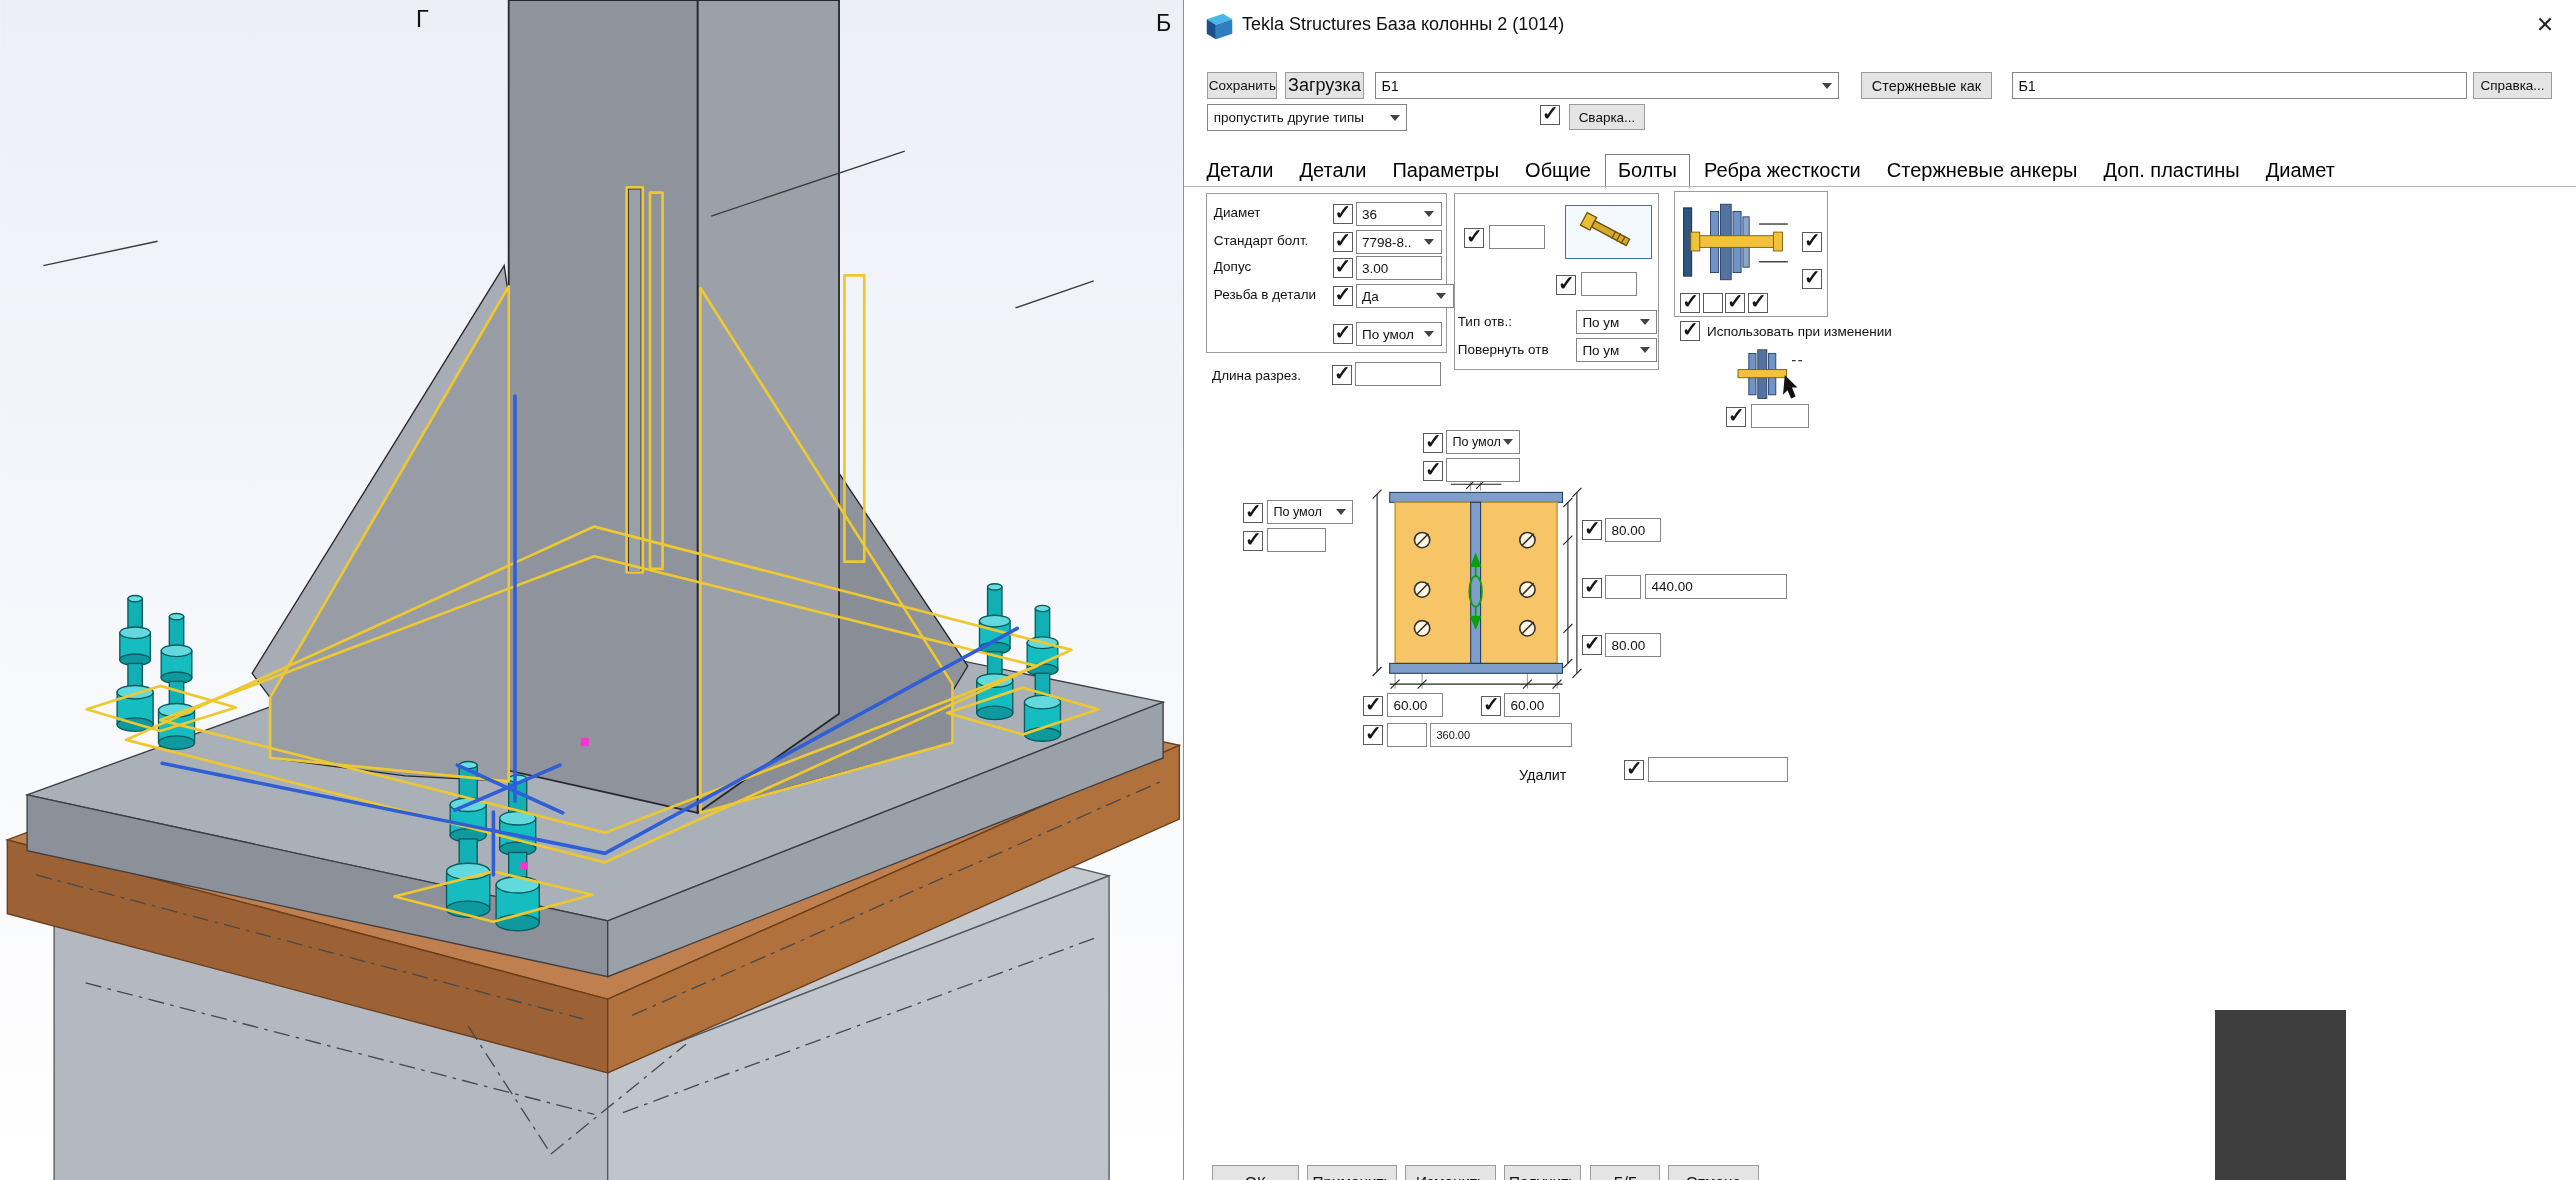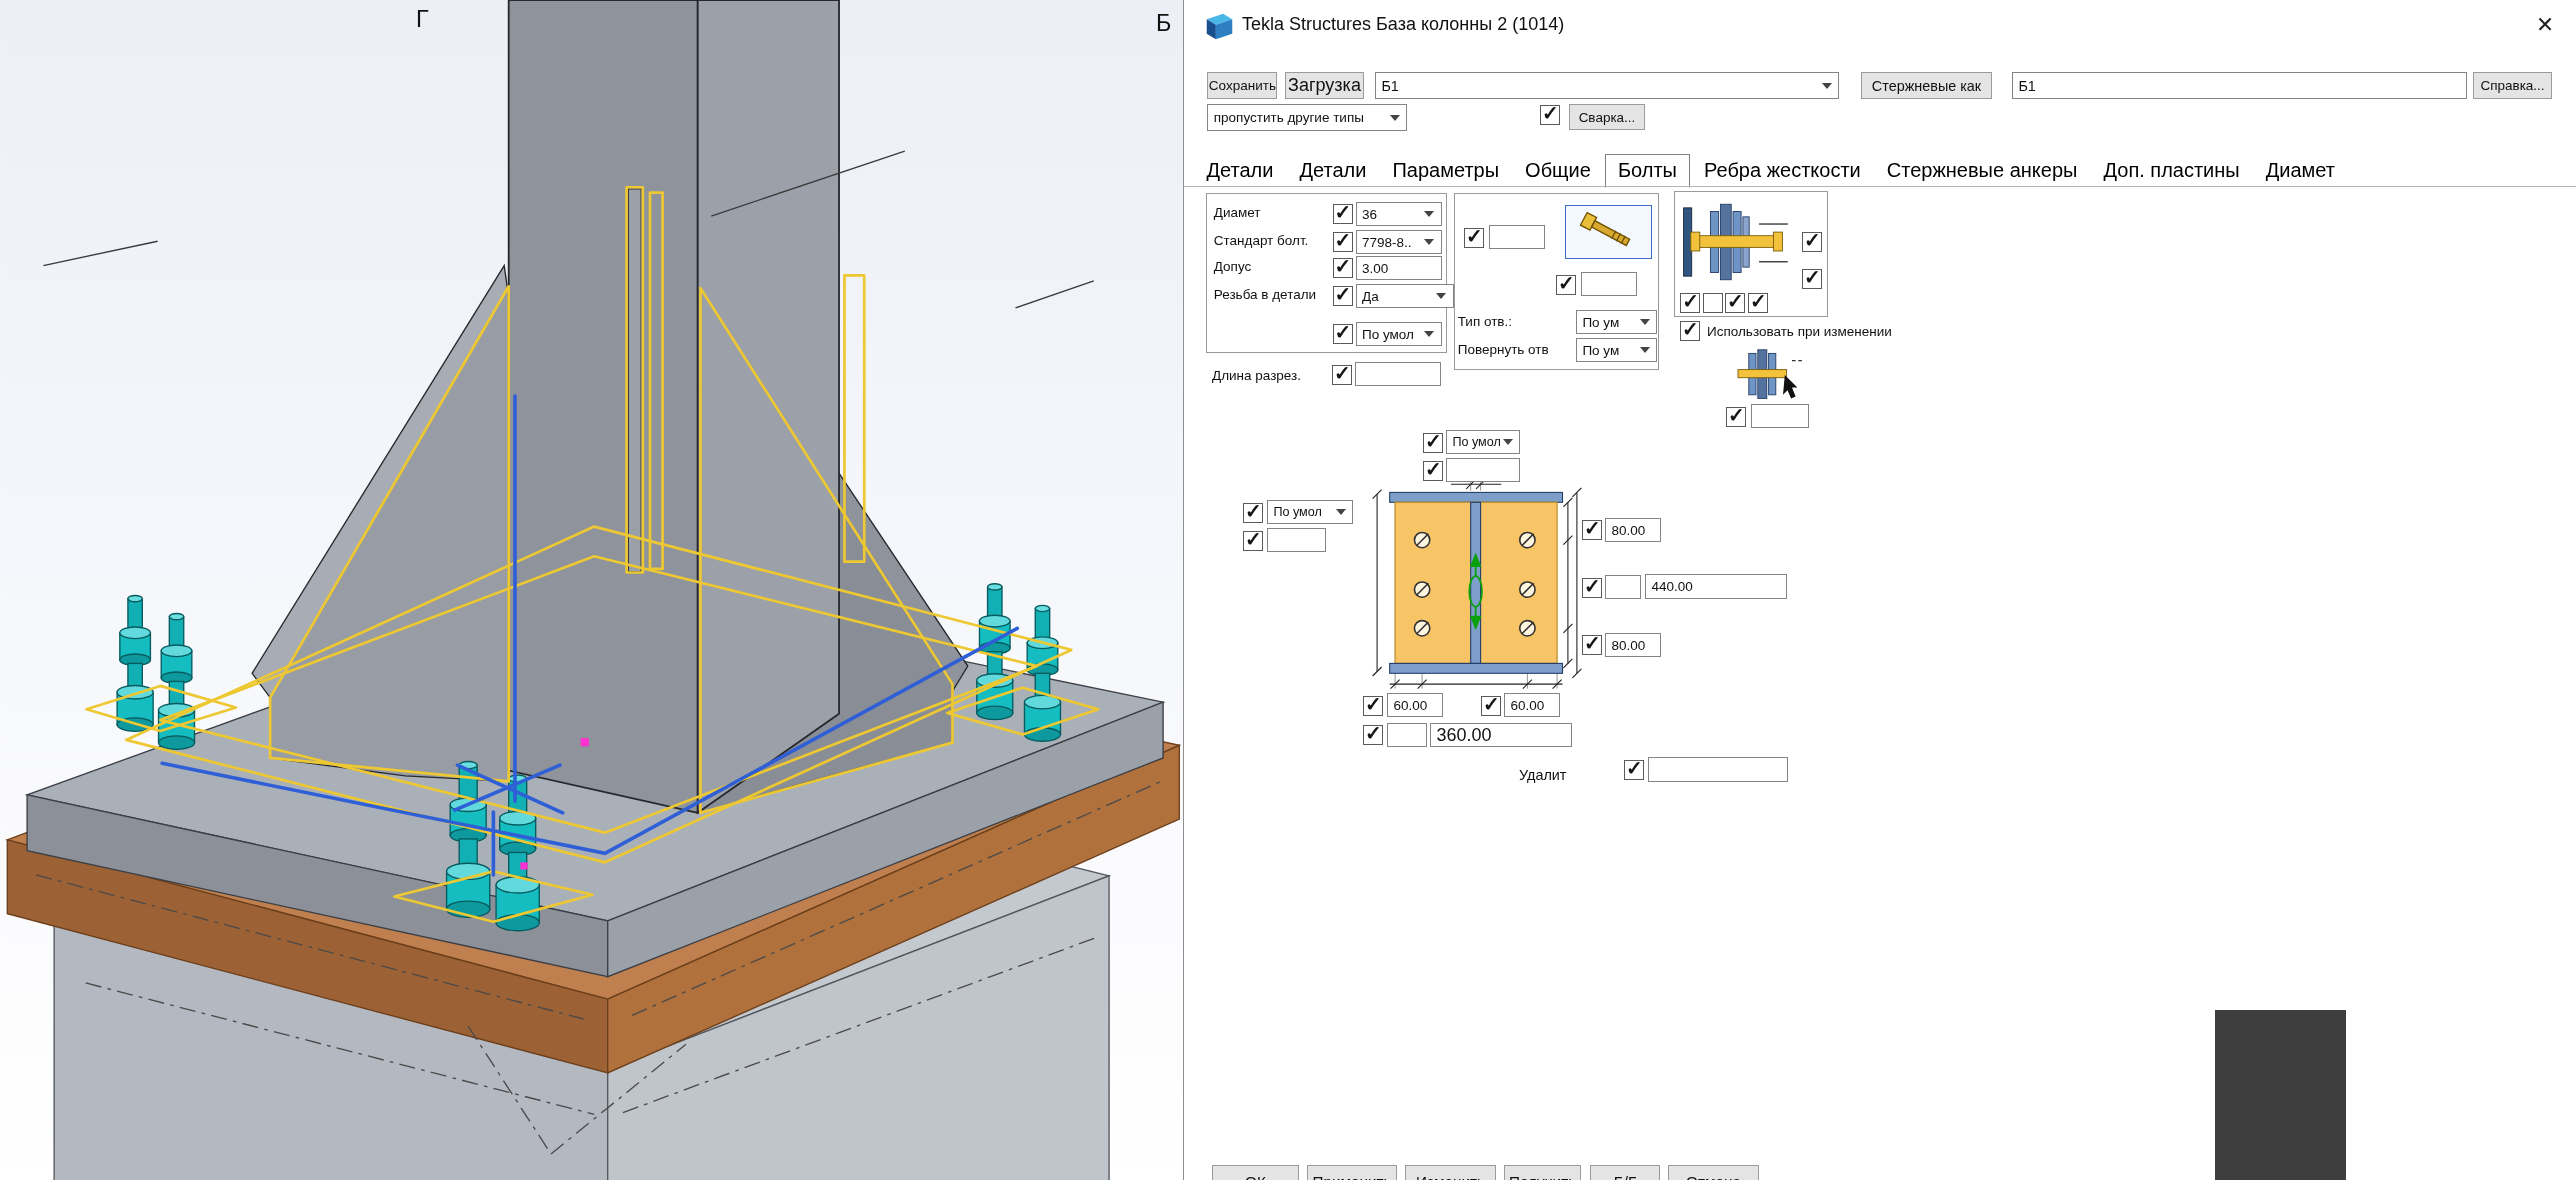--- a/index.html
+++ b/index.html
@@ -405,21 +405,21 @@
     <div class="cb checked" style="left:398px;top:635px;"></div>
     <input class="input" style="left: 421px; top: 633px; width: 56px; height: 24px; font-size: 13.5px;" readonly="" value="80.00">
 
     <div class="cb checked" style="left:179px;top:696px;"></div>
     <input class="input" style="left: 203px; top: 693px; width: 56px; height: 24px; font-size: 13.5px;" readonly="" value="60.00">
     <div class="cb checked" style="left:297px;top:696px;"></div>
     <input class="input" style="left: 320px; top: 693px; width: 56px; height: 24px; font-size: 13.5px;" readonly="" value="60.00">
 
     <div class="cb checked" style="left:179px;top:725px;"></div>
     <input class="input" style="left: 203px; top: 723px; width: 40px; height: 24px;" readonly="" value="">
-    <input class="input" style="left: 246px; top: 723px; width: 142px; height: 24px; font-size: 18px;" readonly="" value="360.00">
+    <input class="input" style="left: 246px; top: 723px; width: 142px; height: 24px; font-size: 11px;" readonly="" value="360.00">
 
     <div class="lbl" style="left:335px;top:767px;">Удалит</div>
     <div class="cb checked" style="left:440px;top:760px;"></div>
     <input class="input" style="left: 464px; top: 757px; width: 140px; height: 25px;" readonly="" value="">
 
     <button class="btn footer-btn" style="left:28px;width:87px;">ОК</button>
     <button class="btn footer-btn" style="left:123px;width:90px;">Применить</button>
     <button class="btn footer-btn" style="left:221px;width:91px;">Изменить</button>
     <button class="btn footer-btn" style="left:320px;width:77px;">Получить</button>
     <button class="btn footer-btn" style="left:406px;width:70px;">Б/Г</button>

